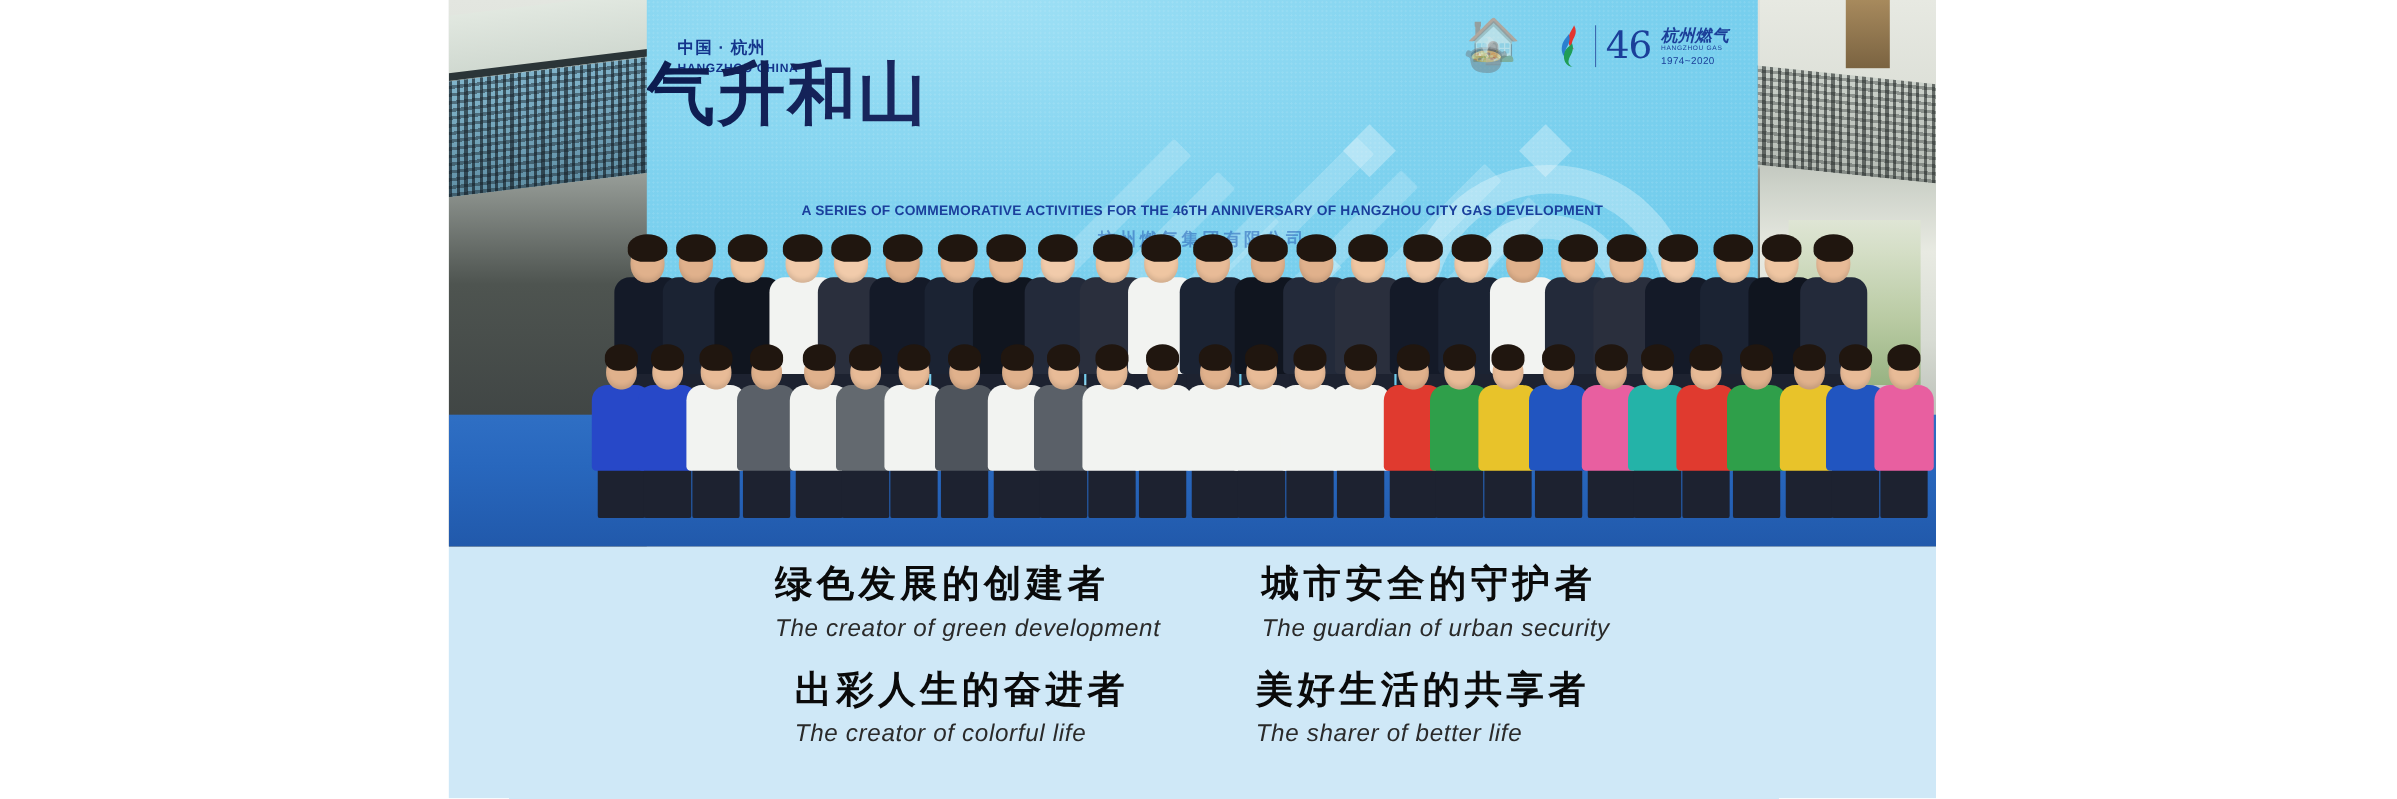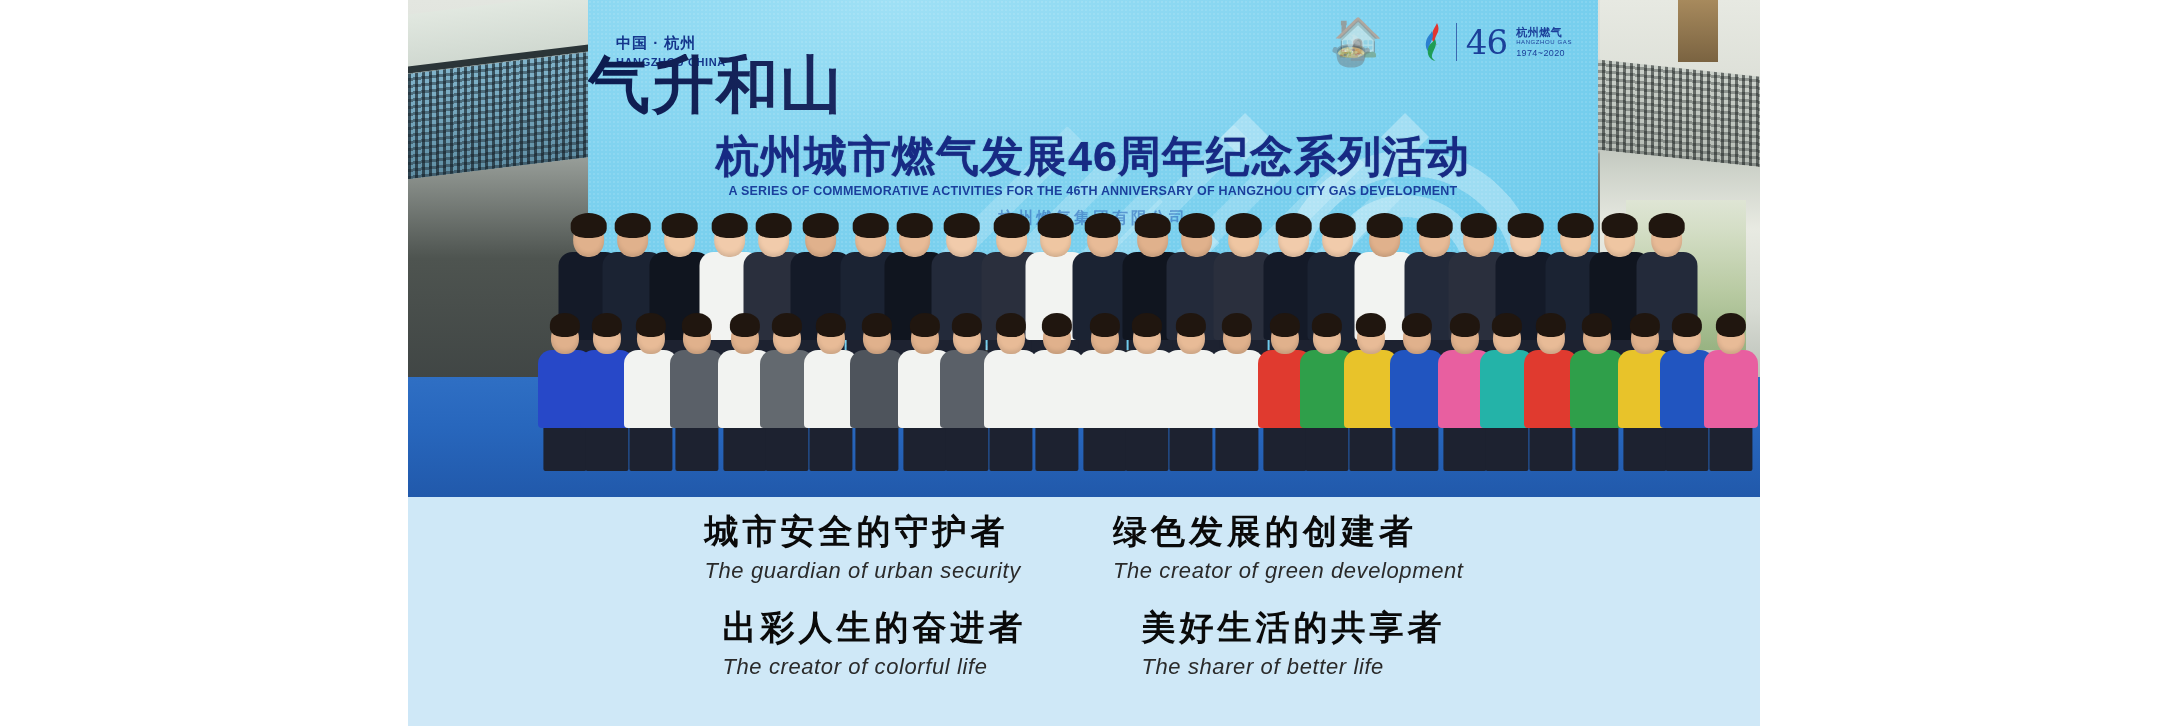--- a/index.html
+++ b/index.html
@@ -192,21 +192,21 @@
   }
   .logo-46 {
     font-family: "DejaVu Serif", serif;
     font-size: 34px;
     color: #1b3f99;
     letter-spacing: -1px;
     line-height: 1;
     font-weight: 400;
   }
   .logo-words { line-height: 1.15; color:#1b3f99; }
-  .logo-words .cn { font-size: 11px; font-weight: 700; letter-spacing:.5px; }
+  .logo-words .cn { font-size: 15px; font-weight: 700; letter-spacing:.5px;font-style:italic; }
   .logo-words .en { font-size: 6px; letter-spacing: .6px; }
   .logo-words .yr { font-size: 9px; letter-spacing: .4px; margin-top: 2px; }
 
   
   .led-calli {
     position: absolute;
     left: 0; right: 0;
     top: 54px;
     text-align: left;
     font-family: "DejaVu Sans", sans-serif;
@@ -397,21 +397,20 @@
         <div class="logo-divider"></div>
         <div class="logo-46">46</div>
         <div class="logo-words">
           <div class="cn">杭州燃气</div>
           <div class="en">HANGZHOU GAS</div>
           <div class="yr">1974~2020</div>
         </div>
       </div>
 
       <div class="led-calli">气升和山</div>
-      <div class="led-title">杭州城市燃气发展46周年纪念系列活动</div>
       <div class="led-sub">A SERIES OF COMMEMORATIVE ACTIVITIES FOR THE 46TH ANNIVERSARY OF HANGZHOU CITY GAS DEVELOPMENT</div>
       <div class="led-strap">杭州燃气集团有限公司</div>
     </div>
 
     <div class="stage-floor"></div>
     <div class="crowd" id="crowd">
         <div class="person" style="left: 150px; bottom: 108px; width: 61px; height: 180.56px;">
           <div class="legs" style="width: 48.8px; height: 56.12px; bottom: 0px;"></div>
           <div class="body" style="width: 61px; height: 87.84px; bottom: 48.8px; background: rgb(20, 26, 40);"></div>
           <div class="head" style="width: 31.72px; height: 36.6px; bottom: 131.76px; background: rgb(224, 177, 140);"></div>
@@ -716,26 +715,26 @@
           <div class="body" style="width: 54px; height: 77.76px; bottom: 43.2px; background: rgb(232, 95, 160);"></div>
           <div class="head" style="width: 28.08px; height: 32.4px; bottom: 116.64px; background: rgb(232, 187, 151);"></div>
           <div class="hair" style="width: 30.24px; height: 23.76px; bottom: 133.92px;"></div>
         </div>
       </div>
   </div>
 
   <div class="slogan-band">
     <div class="slogan-row row1">
       <div class="slogan">
+        <div class="cn">绿色发展的创建者</div>
+        <div class="en">The creator of green development</div>
+      </div>
+      <div class="slogan">
         <div class="cn">城市安全的守护者</div>
         <div class="en">The guardian of urban security</div>
-      </div>
-      <div class="slogan">
-        <div class="cn">绿色发展的创建者</div>
-        <div class="en">The creator of green development</div>
       </div>
     </div>
     <div class="slogan-row row2">
       <div class="slogan">
         <div class="cn">出彩人生的奋进者</div>
         <div class="en">The creator of colorful life</div>
       </div>
       <div class="slogan">
         <div class="cn">美好生活的共享者</div>
         <div class="en">The sharer of better life</div>

